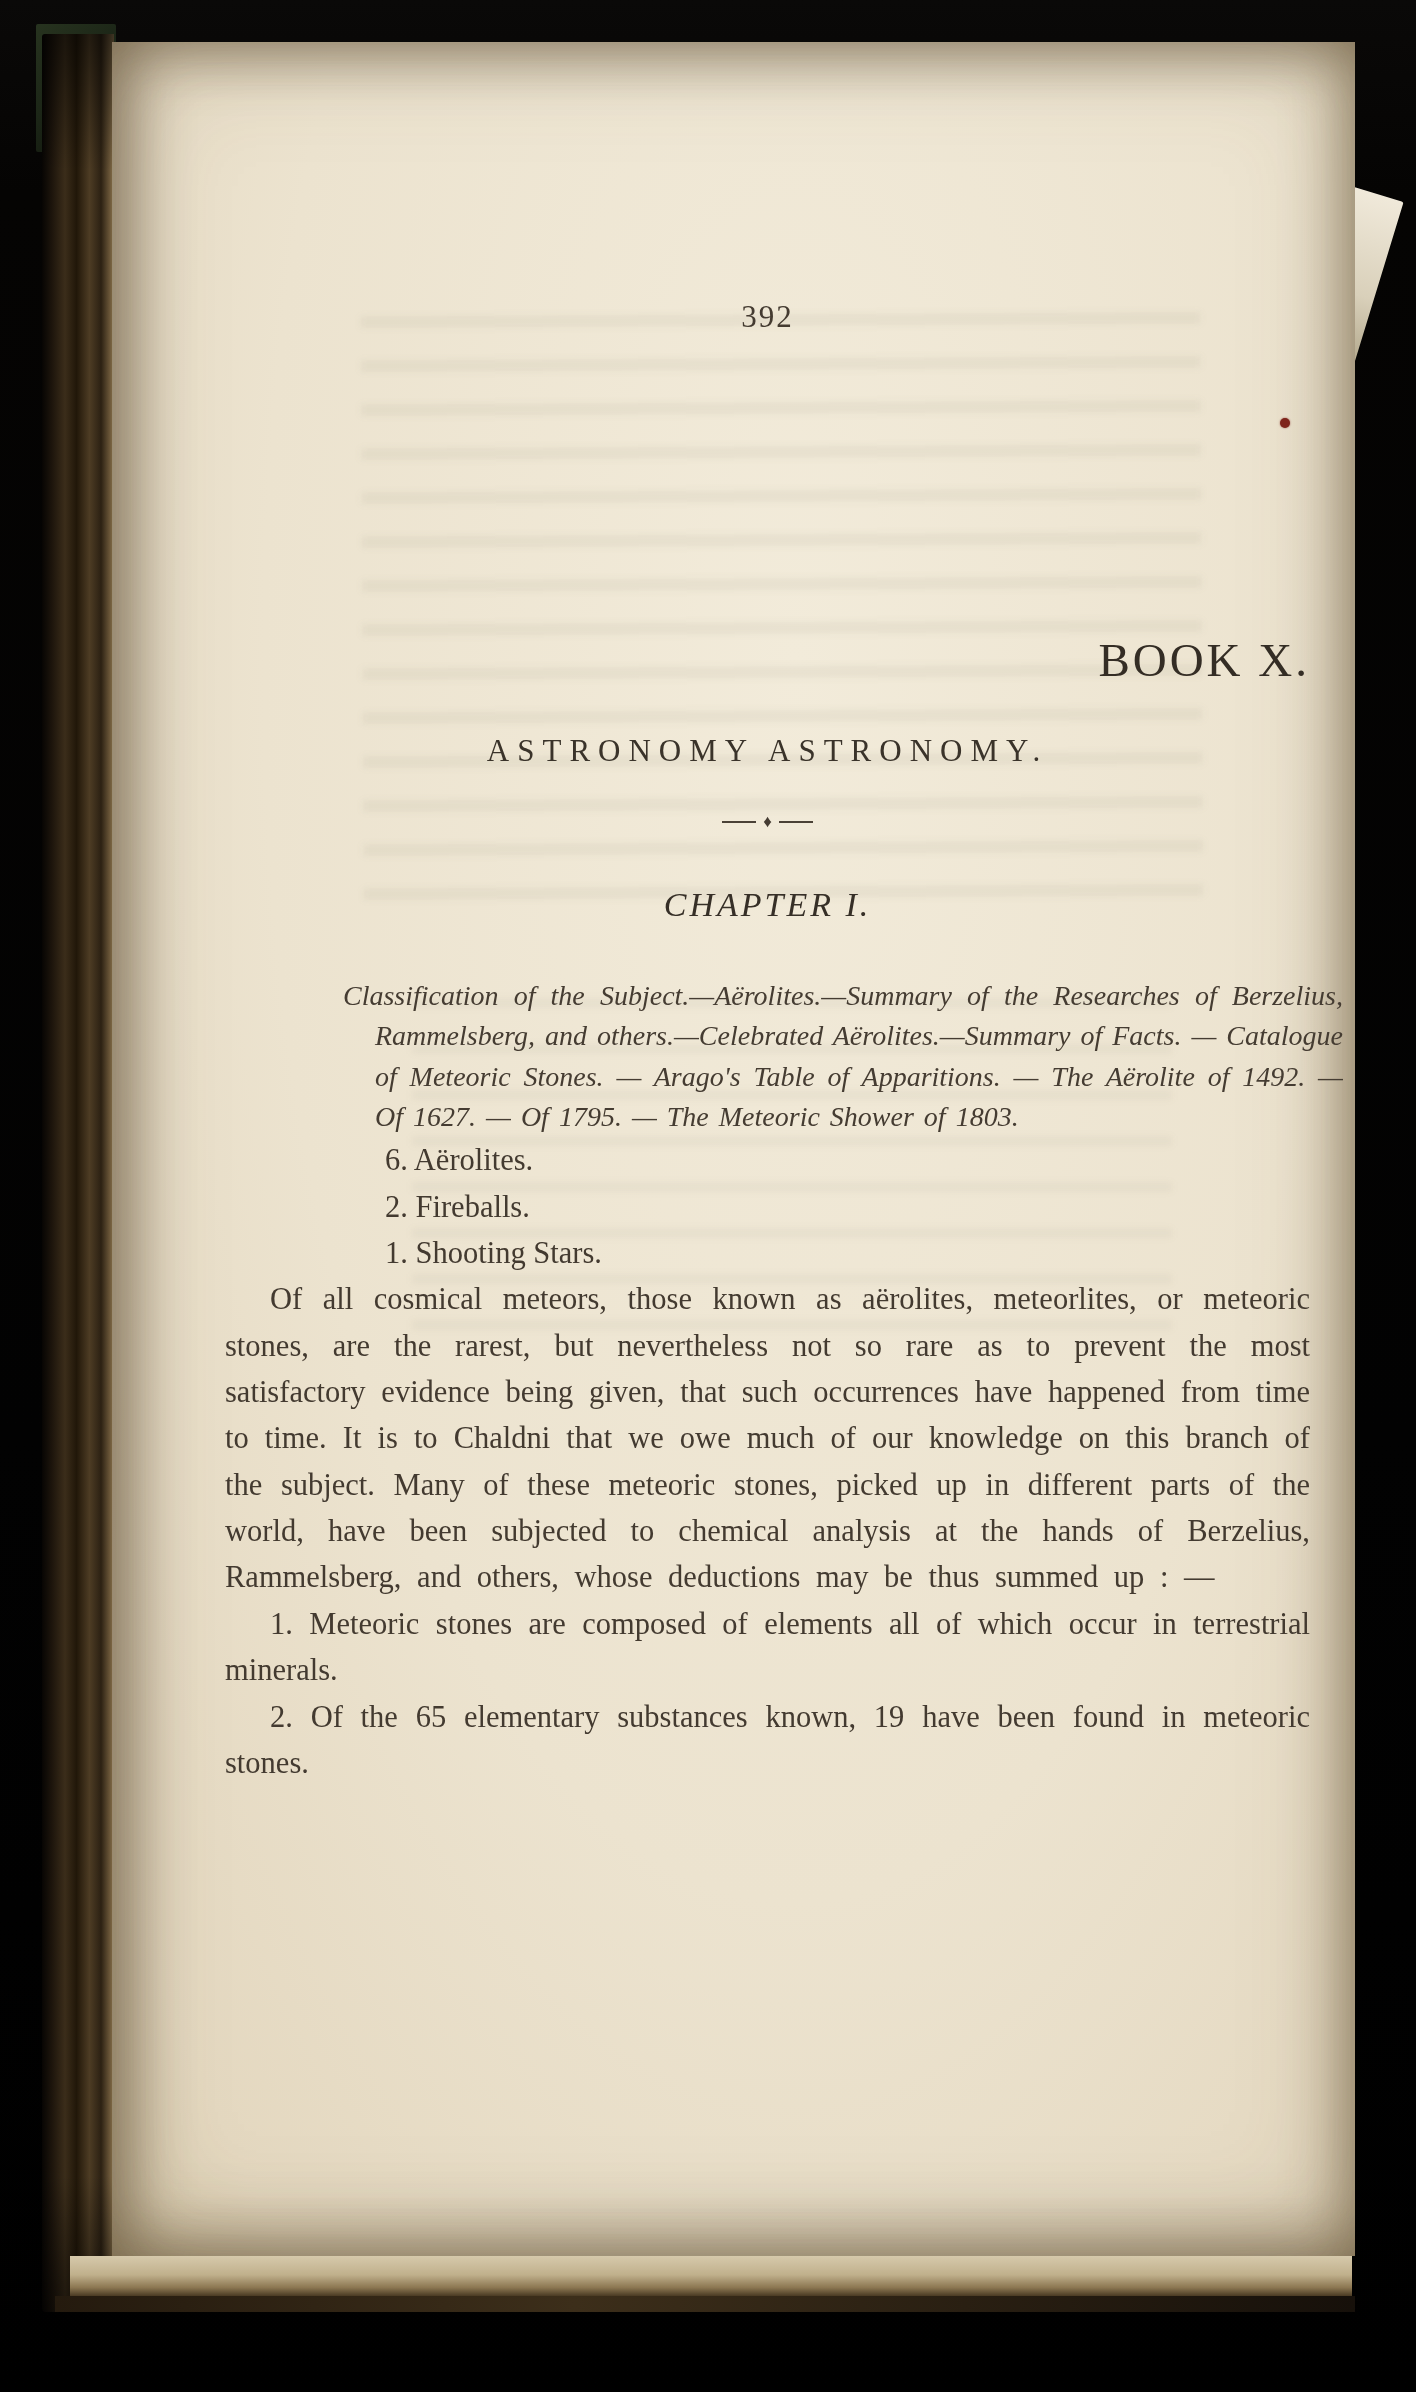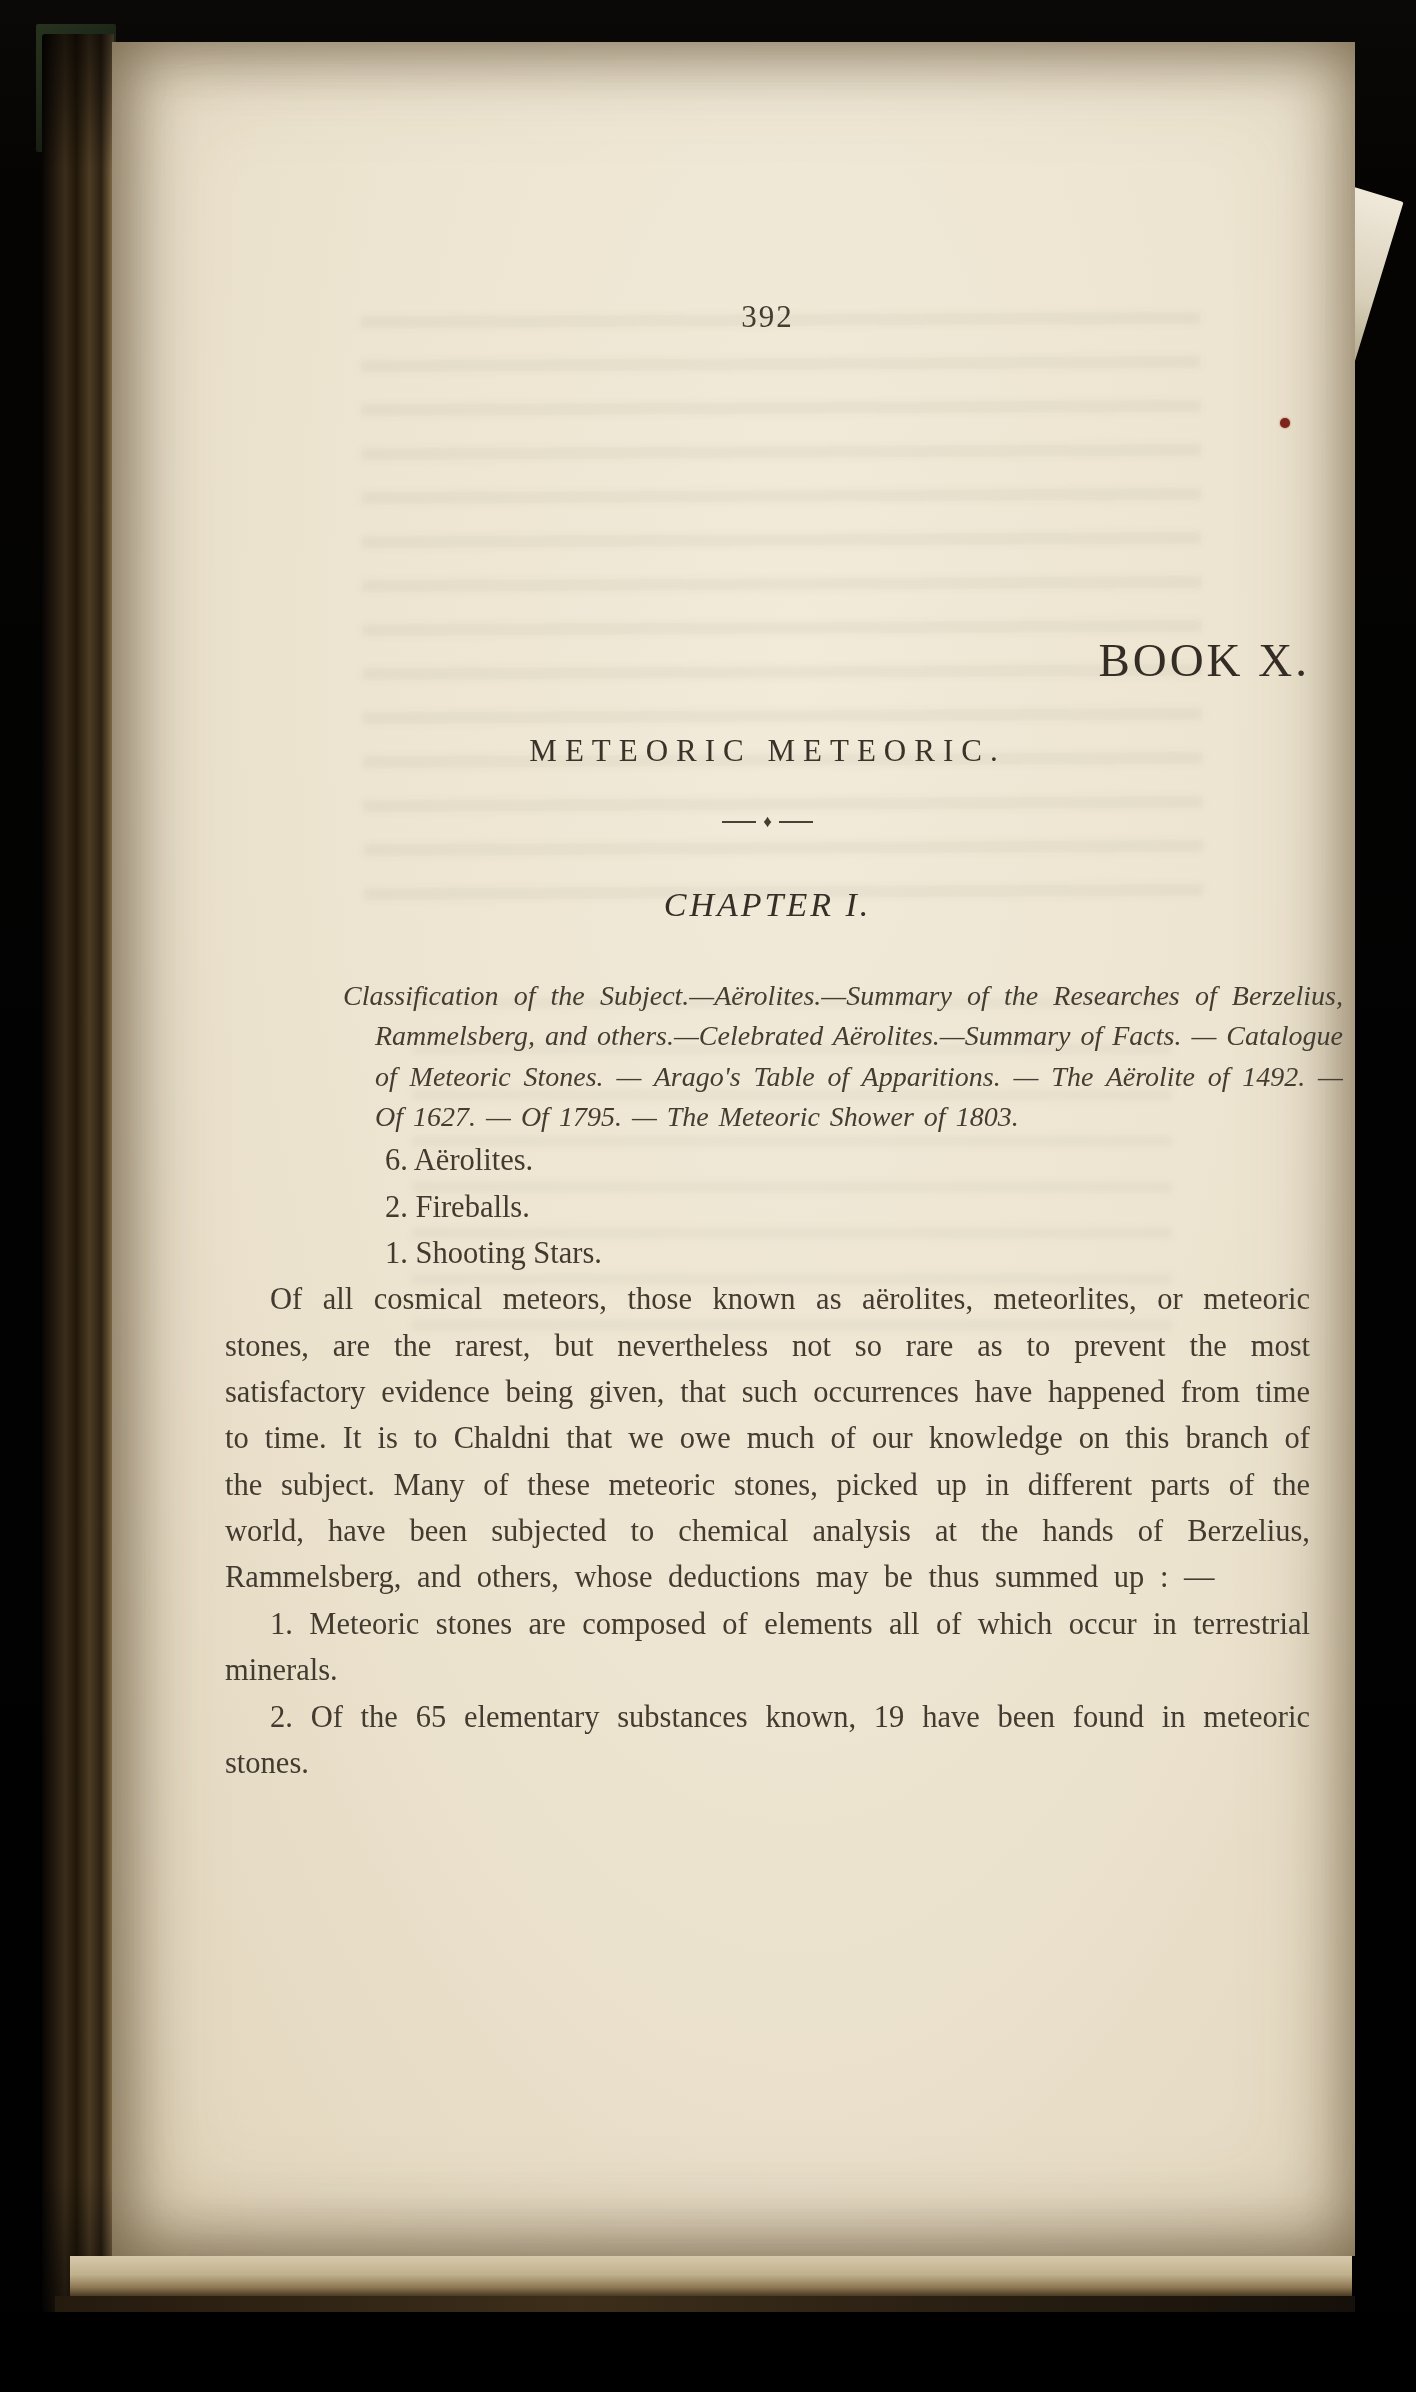--- a/index.html
+++ b/index.html
@@ -237,21 +237,21 @@
     <div class="ghost-text"></div>
     <div class="ghost-text-2"></div>
     <div class="red-dot"></div>
 
     <div class="content">
 
       <div class="page-number">392</div>
 
       <h1 class="book-title">BOOK X.</h1>
 
-      <h2 class="book-subtitle">METEORIC METEORIC.</h2>
+      <h2 class="book-subtitle">ASTRONOMY ASTRONOMY.</h2>
 
       <div class="divider">
         <span class="rule"></span>
         <span class="ornament">♦</span>
         <span class="rule"></span>
       </div>
 
       <h3 class="chapter-heading">CHAPTER I.</h3>
 
       <p class="summary">Classification of the Subject.—Aërolites.—Summary of the Researches of Berzelius, Rammelsberg, and others.—Celebrated Aërolites.—Summary of Facts. — Catalogue of Meteoric Stones. — Arago's Table of Apparitions. — The Aërolite of 1492. — Of 1627. — Of 1795. — The Meteoric Shower of 1803.</p>

